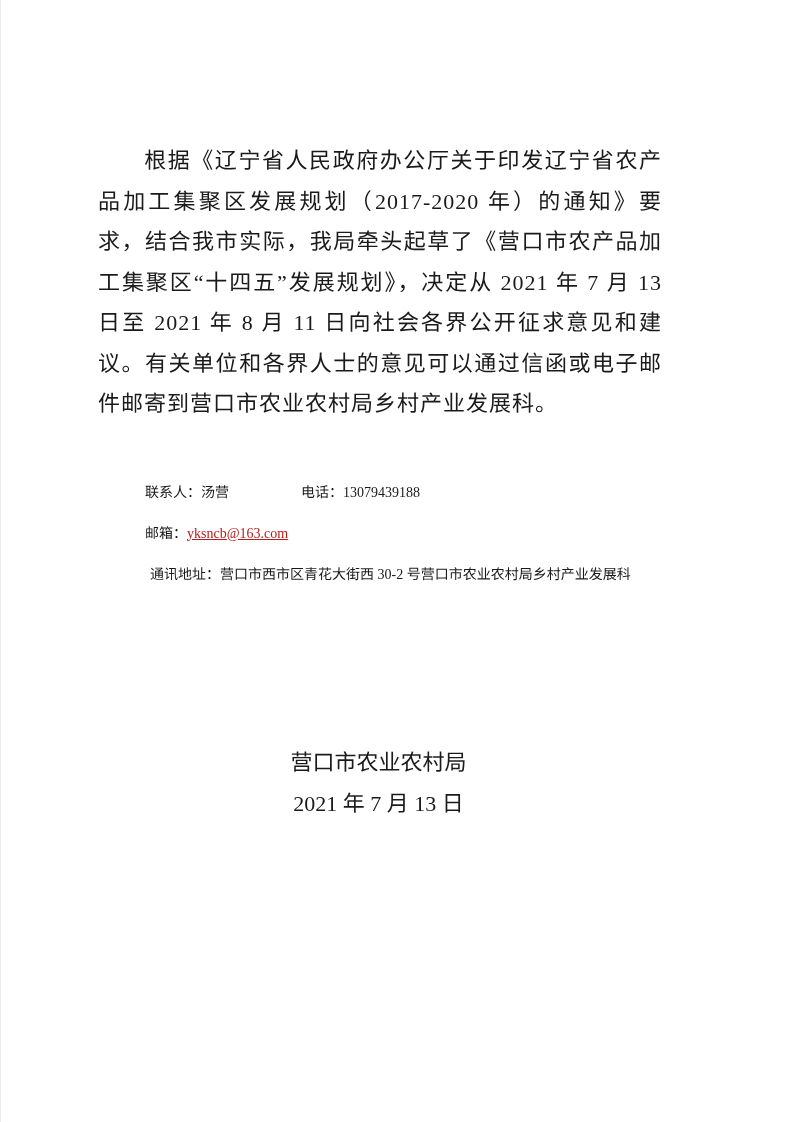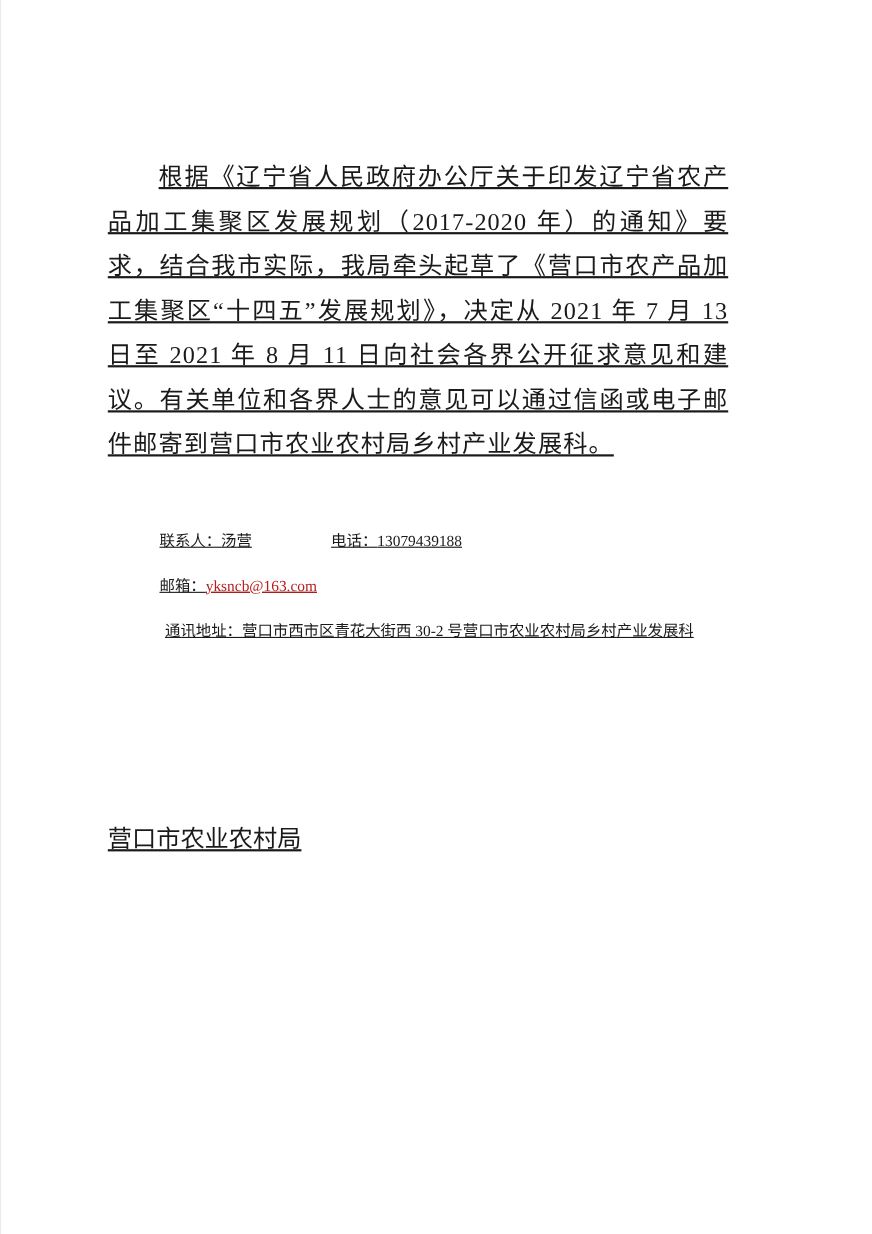--- a/index.html
+++ b/index.html
@@ -10,21 +10,20 @@
   .page {
     position: relative;
     width: 760px;
     height: 1122px;
     margin: 0;
     background: #ffffff;
     box-shadow: inset 1px 0 0 #ececec;
     font-family: "Liberation Serif", "DejaVu Serif", serif;
     color: #1a1a1a;
     overflow: hidden;
-    text-decoration: underline;
   }
   .content {
     padding: 141px 98px 0 98px;
   }
   .body-paragraph {
     margin: 0;
     font-size: 22px;
     line-height: 40.5px;
     letter-spacing: 1px;
     text-align: justify;
@@ -50,21 +49,21 @@
   .address-block {
     margin-left: 52px;
     width: 548px;
     text-align: justify;
     text-align-last: left;
   }
   .signature-block {
     margin-top: 147px;
     font-size: 22px;
     line-height: 41px;
-    text-align: left;
+    text-align: center;
     padding-right: 3px;
   }
   .signature-line {
     white-space: nowrap;
   }
 </style>
 </head>
 <body>
 
 <div class="page">
@@ -84,16 +83,17 @@
 
       <div class="address-block">
         <span>通讯地址：</span><span>营口市西市区青花大街西 30-2 号营口市农业农村局乡村产业发展科</span>
       </div>
 
 
     </div>
 
     <div class="signature-block">
       <div class="signature-line">营口市农业农村局</div>
+      <div class="signature-line">2021 年 7 月 13 日</div>
     </div>
 
   </div>
 </div>
 
 </body></html>

